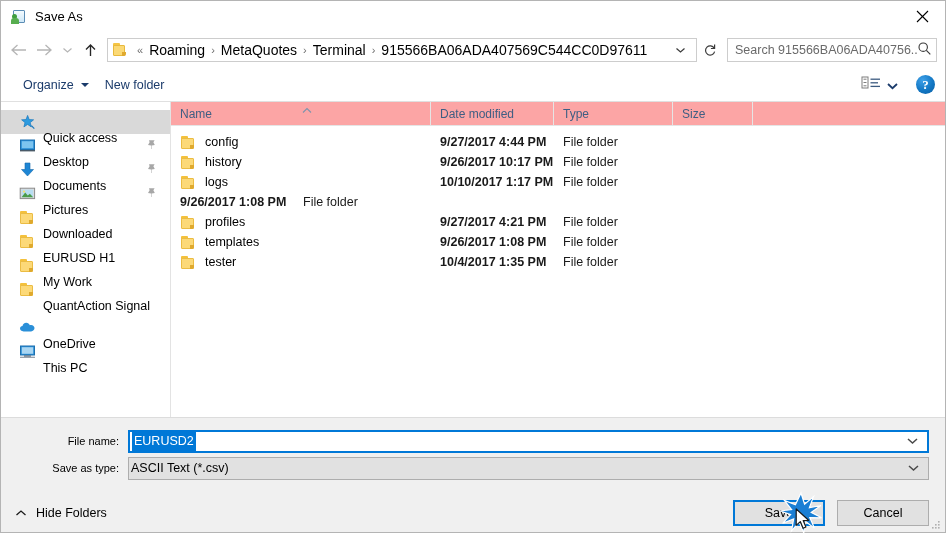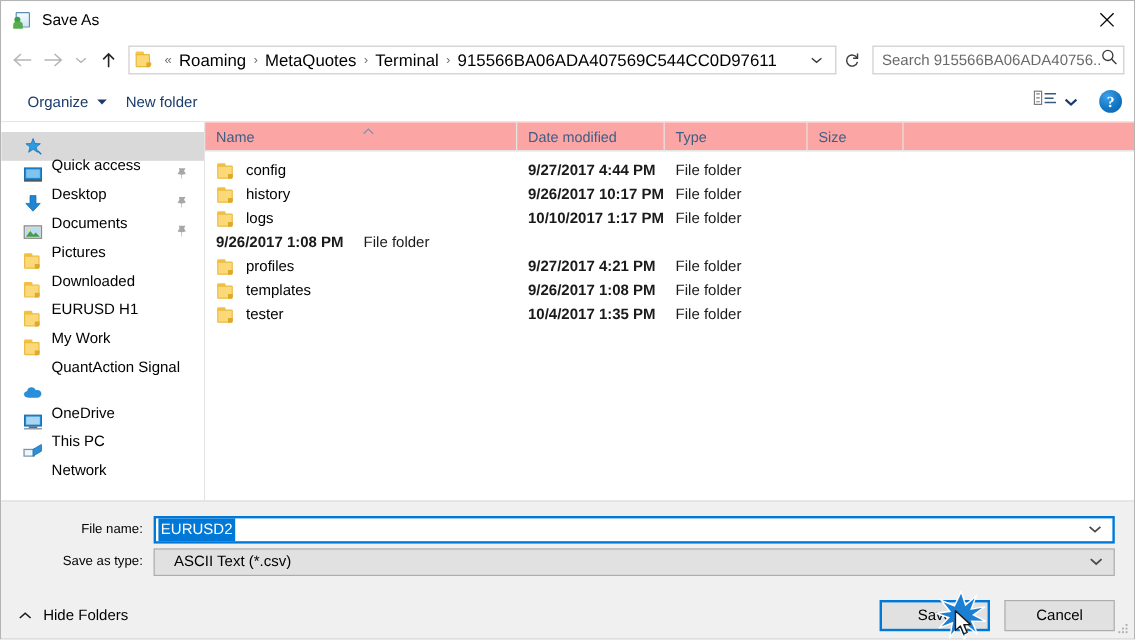--- a/index.html
+++ b/index.html
@@ -352,21 +352,21 @@
     color: #000000;
   }
   .combo {
     flex: 1 1 auto;
     height: 23px;
     border: 1px solid #7a7a7a;
     background: #ffffff;
     display: flex;
     align-items: center;
     position: relative;
-    padding-left: 14px;
+    padding-left: 0;
   }
   .combo.focused { border: 2px solid #0078d7; padding-left: 2px; }
   .combo.disabled { background: #e1e1e1; border: 1px solid #adadad; }
   .combo .val {
     font-size: 12.5px;
     color: #000000;
     padding: 1px 2px 2px 2px;
     line-height: 16px;
   }
   .combo .val.selected-text {
@@ -644,30 +644,20 @@
           <svg width="17" height="15" viewBox="0 0 17 15">
             <rect x="1.5" y="2" width="14" height="9" fill="#2a8fd8" stroke="#1c6fae" stroke-width="1"></rect>
             <rect x="2.8" y="3.2" width="11.4" height="6.6" fill="#aad6f2"></rect>
             <rect x="5" y="11.4" width="7" height="1.3" fill="#5a6a78"></rect>
             <rect x="1" y="12.7" width="15" height="1.2" fill="#8f9aa5"></rect>
           </svg>
         </span>
         <span class="nav-label">This PC</span>
       </div>
 
-      <div class="nav-item">
-        <span class="nav-ico">
-          <svg width="17" height="15" viewBox="0 0 17 15">
-            <rect x="1" y="6.5" width="8.5" height="5.6" fill="#cfe3f0" stroke="#7d94a5" stroke-width="1"></rect>
-            <rect x="1.8" y="7.3" width="6.9" height="4" fill="#eef6fb"></rect>
-            <path d="M8.5 6.5 L15.5 2.4 L15.5 8 L8.5 12.1 Z" fill="#2a8fd8" stroke="#1c6fae" stroke-width=".7"></path>
-          </svg>
-        </span>
-        <span class="nav-label">Network</span>
-      </div>
     </div>
 
     <div class="listpane">
 
       <div class="col-header">
         <div class="col c-name">Name</div>
         <div class="col c-date">Date modified</div>
         <div class="col c-type">Type</div>
         <div class="col c-size">Size</div>
         <span class="sort-caret">

